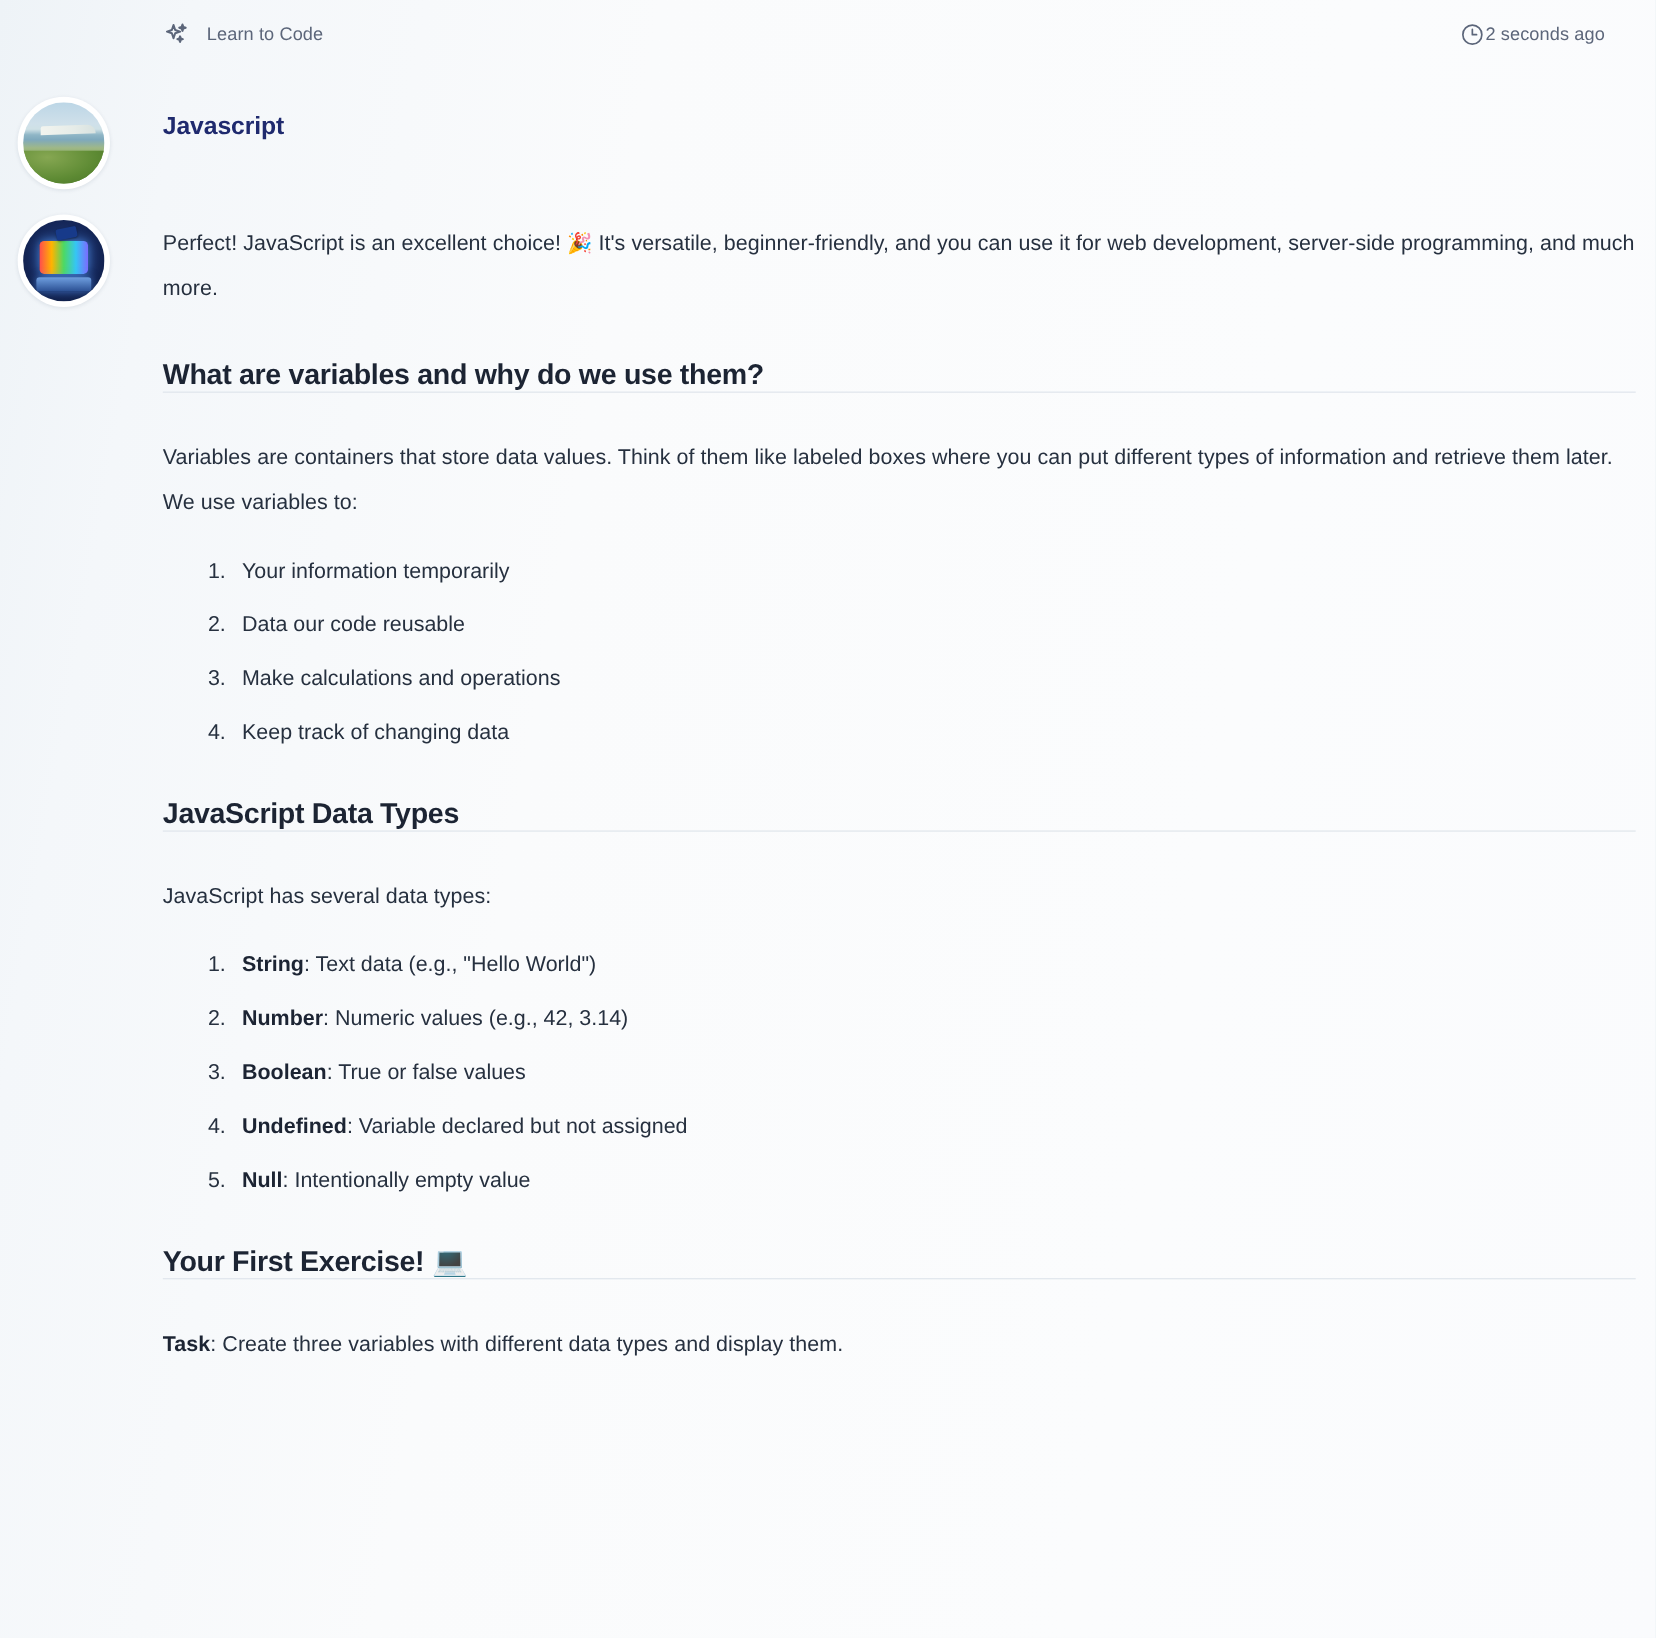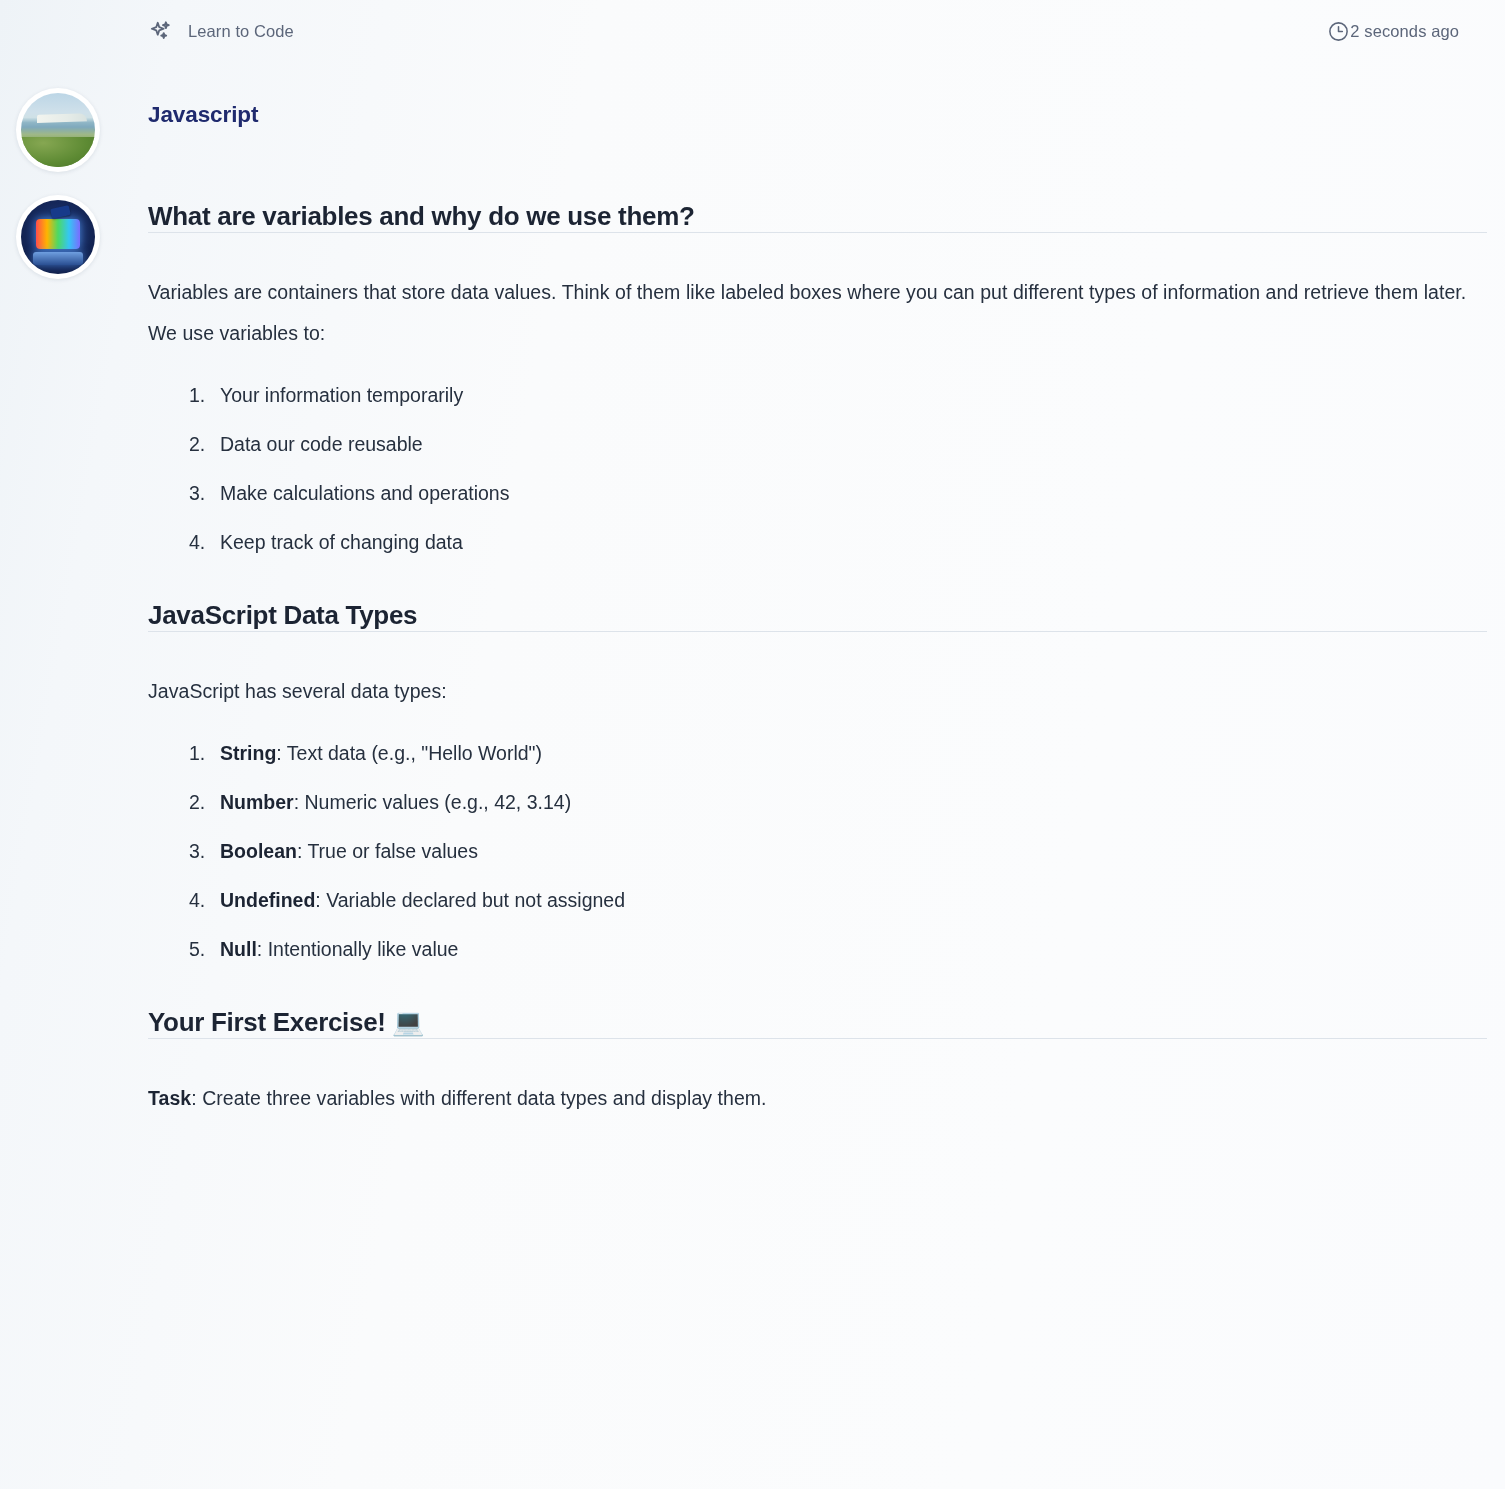--- a/index.html
+++ b/index.html
@@ -253,38 +253,39 @@
         <div class="cap"></div>
       </div>
     </div>
   </div>
 
   <div class="msg-body">
 
     <div class="msg-title">Javascript</div>
 
 
+    <p class="para tight"><span>Perfect! JavaScript is an excellent choice! </span><span class="emoji">🎉</span><span> It's versatile, beginner-friendly, and you can use it for web development, server-side programming, and much more.</span></p>
 
 
     <h2 class="section">What are variables and why do we use them?</h2>
     <p class="para">Variables are containers that store data values. Think of them like labeled boxes where you can put different types of information and retrieve them later. We use variables to:</p>
     <ol class="numbered">
       <li><span>Your information temporarily</span></li>
       <li><span>Data our code reusable</span></li>
       <li><span>Make calculations and operations</span></li>
       <li><span>Keep track of changing data</span></li>
     </ol>
 
     <h2 class="section">JavaScript Data Types</h2>
     <p class="para">JavaScript has several data types:</p>
     <ol class="numbered">
       <li><b>String</b><span>: Text data (e.g., "Hello World")</span></li>
       <li><b>Number</b><span>: Numeric values (e.g., 42, 3.14)</span></li>
       <li><b>Boolean</b><span>: True or false values</span></li>
       <li><b>Undefined</b><span>: Variable declared but not assigned</span></li>
-      <li><b>Null</b><span>: Intentionally like value</span></li>
+      <li><b>Null</b><span>: Intentionally empty value</span></li>
     </ol>
 
     <h2 class="section">Your First Exercise! 💻</h2>
     <p class="para"><b>Task</b><span>: Create three variables with different data types and display them.</span></p>
 
   </div>
 </div>
 
 </body></html>

